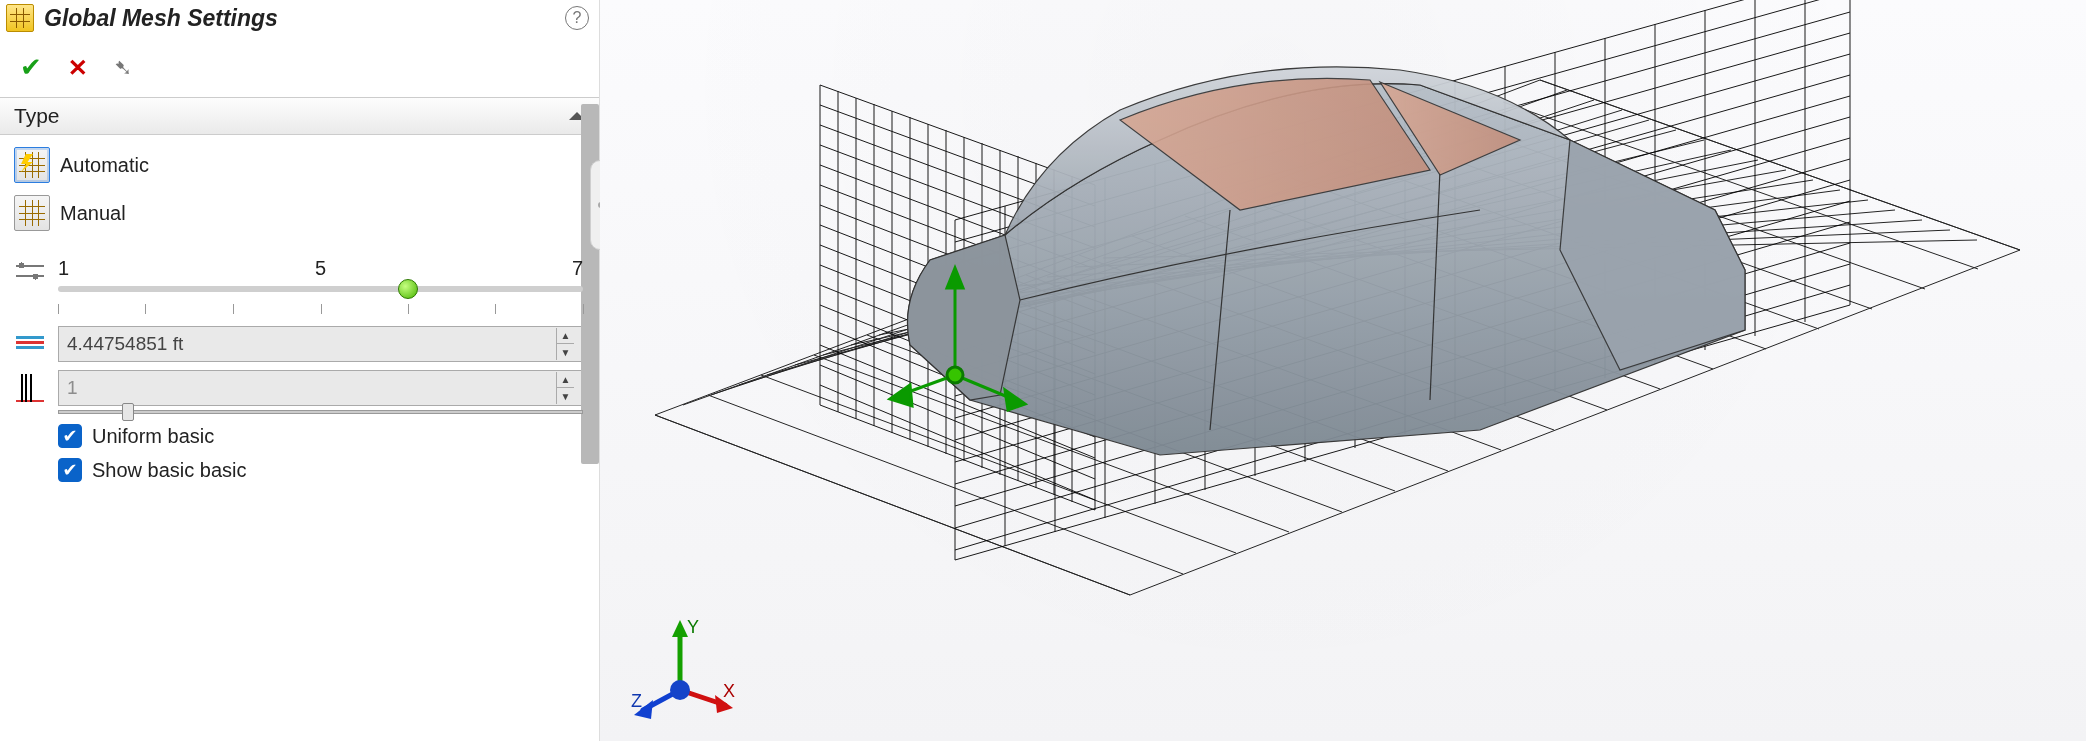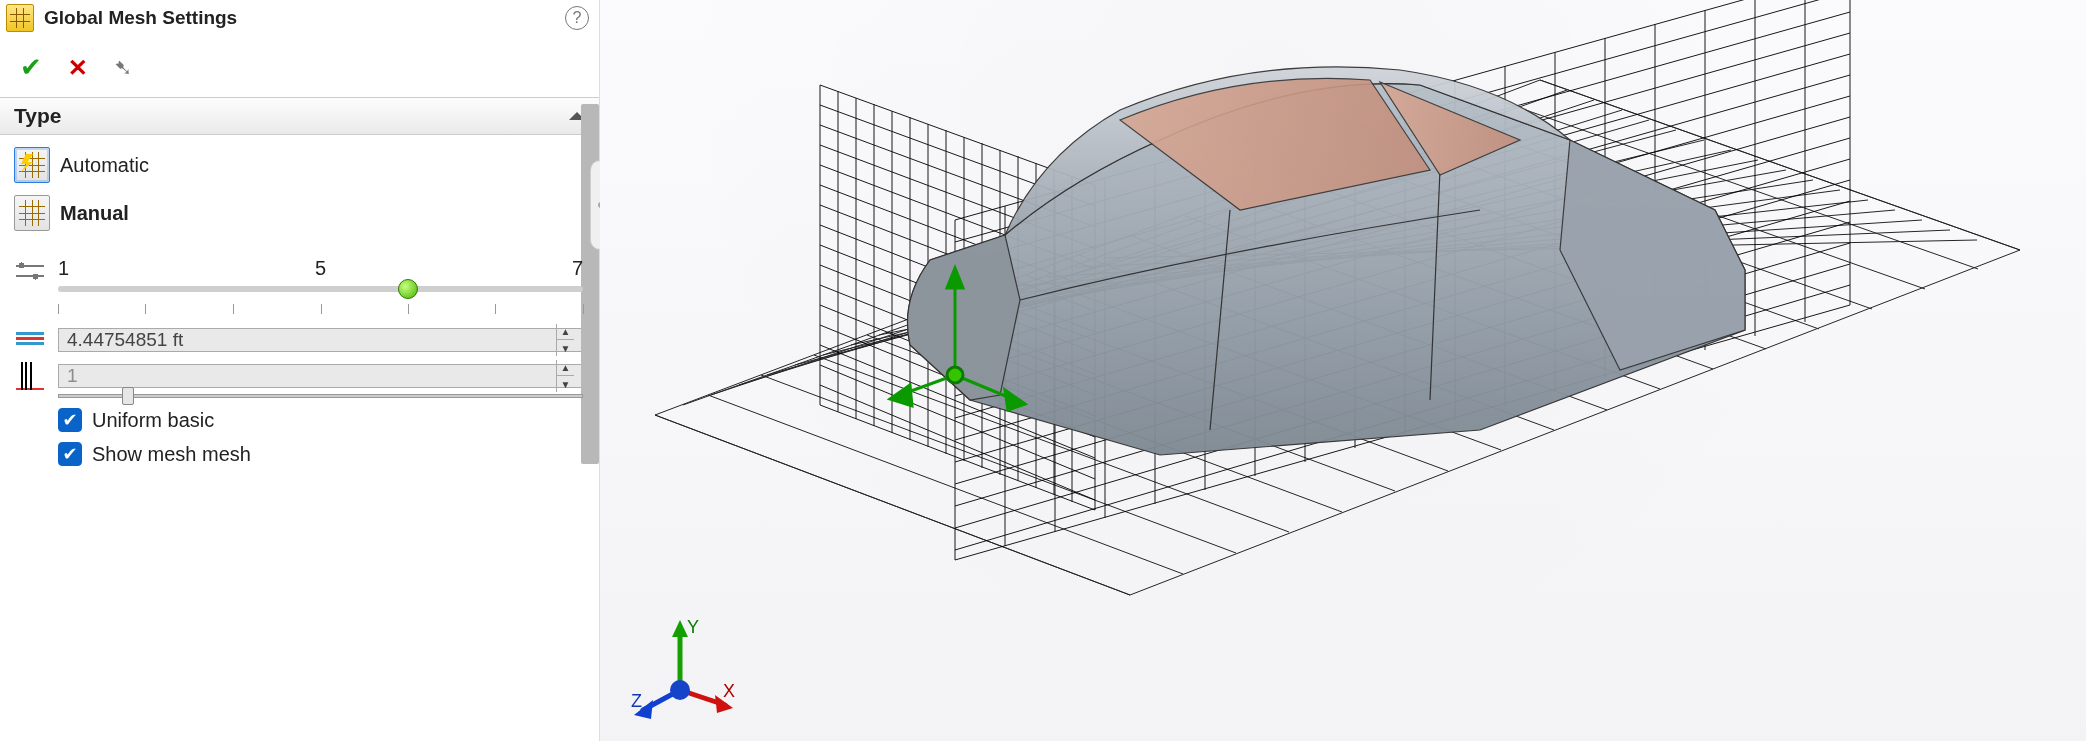--- a/index.html
+++ b/index.html
@@ -49,21 +49,21 @@
   }
   .hdr-icon::before{
     content:"";
     position:absolute; inset:3px;
     background:
       linear-gradient(#8a5a00 0 0) 0 33%/100% 1px no-repeat,
       linear-gradient(#8a5a00 0 0) 0 66%/100% 1px no-repeat,
       linear-gradient(#8a5a00 0 0) 33% 0/1px 100% no-repeat,
       linear-gradient(#8a5a00 0 0) 66% 0/1px 100% no-repeat;
   }
-  .hdr-title { font-weight:700; font-size:19px; flex:1; }
+  .hdr-title { font-weight:700; font-size:23px; flex:1;font-style:italic; }
   .hdr-help {
     width:24px; height:24px; border:1.5px solid #777; border-radius:50%;
     color:#777; text-align:center; line-height:21px; font-size:16px;
   }
 
   .cmd-row {
     display:flex; align-items:center; gap:26px;
     padding: 14px 16px 14px 20px;
   }
   .cmd-row .ok { color:#18a018; font-size:26px; }
@@ -72,39 +72,39 @@
     color:#777; font-size:22px;
     transform: rotate(45deg);
   }
   .cmd-row > * { cursor:pointer; }
 
   .section-head {
     background: linear-gradient(#fdfdfd,#eaeaea);
     border-top:1px solid #ccc;
     border-bottom:1px solid #ccc;
     padding:6px 14px;
-    font-weight:700;
+    font-weight:400;
     font-size:21px;
     display:flex; align-items:center;
   }
   .section-head .chev {
     margin-left:auto;
     width:0;height:0;
     border-left:8px solid transparent;
     border-right:8px solid transparent;
     border-bottom:8px solid #555;
   }
 
   .type-body { padding:10px 12px 14px 12px;text-align:right; }
   .type-btn {
     display:flex; align-items:center; gap:10px;
     padding:2px 2px;
     font-size:20px;
   }
-  .type-btn + .type-btn{ margin-top:8px;font-weight:bold; }
+  .type-btn + .type-btn{ margin-top:8px; }
   .type-btn .ticon{
     width:36px;height:36px;
     border:1px solid #999;
     border-radius:2px;
     background:linear-gradient(#f5f5f5,#e3e3e3);
     position:relative;
     display:flex;align-items:center;justify-content:center;
   }
   .type-btn.sel .ticon{
     border-color:#2b7de0;
@@ -165,21 +165,21 @@
       linear-gradient(#39c 0 0) 0 65%/100% 3px no-repeat;
   }
   .nicon.b{
     background:
       linear-gradient(#000 0 0) 20% 0/2px 100% no-repeat,
       linear-gradient(#000 0 0) 35% 0/2px 100% no-repeat,
       linear-gradient(#000 0 0) 55% 0/2px 100% no-repeat,
       linear-gradient(#d33 0 0) 0 100%/100% 2px no-repeat;
   }
   .numbox{
-    flex:1; height:24px; border:1px solid #aaa;
+    flex:1; height:36px; border:1px solid #aaa;
     background:#e9e9e9; display:flex; align-items:center;
     padding:0 8px; color:#444;
   }
   .numbox.dis{ color:#8d8d8d; }
   .spin{
     display:flex; flex-direction:column; margin-left:auto;
   }
   .spin span{
     width:18px;height:16px;
     border-left:1px solid #aaa;
@@ -314,21 +314,21 @@
             <div class="thumb"></div>
           </div>
       </div>
 
       <div class="check-row">
         <div class="checkbox on">✔</div>
         <span>Uniform basic</span>
       </div>
       <div class="check-row">
         <div class="checkbox on">✔</div>
-        <span>Show mesh mesh</span>
+        <span>Show basic basic</span>
       </div>
     </div>
   </div>
 </div>
 
 <div class="splitter"></div>
 
 <div class="viewport">
 
   <svg viewBox="0 0 1486 741" width="1486" height="741" style="position:absolute;inset:0;">

